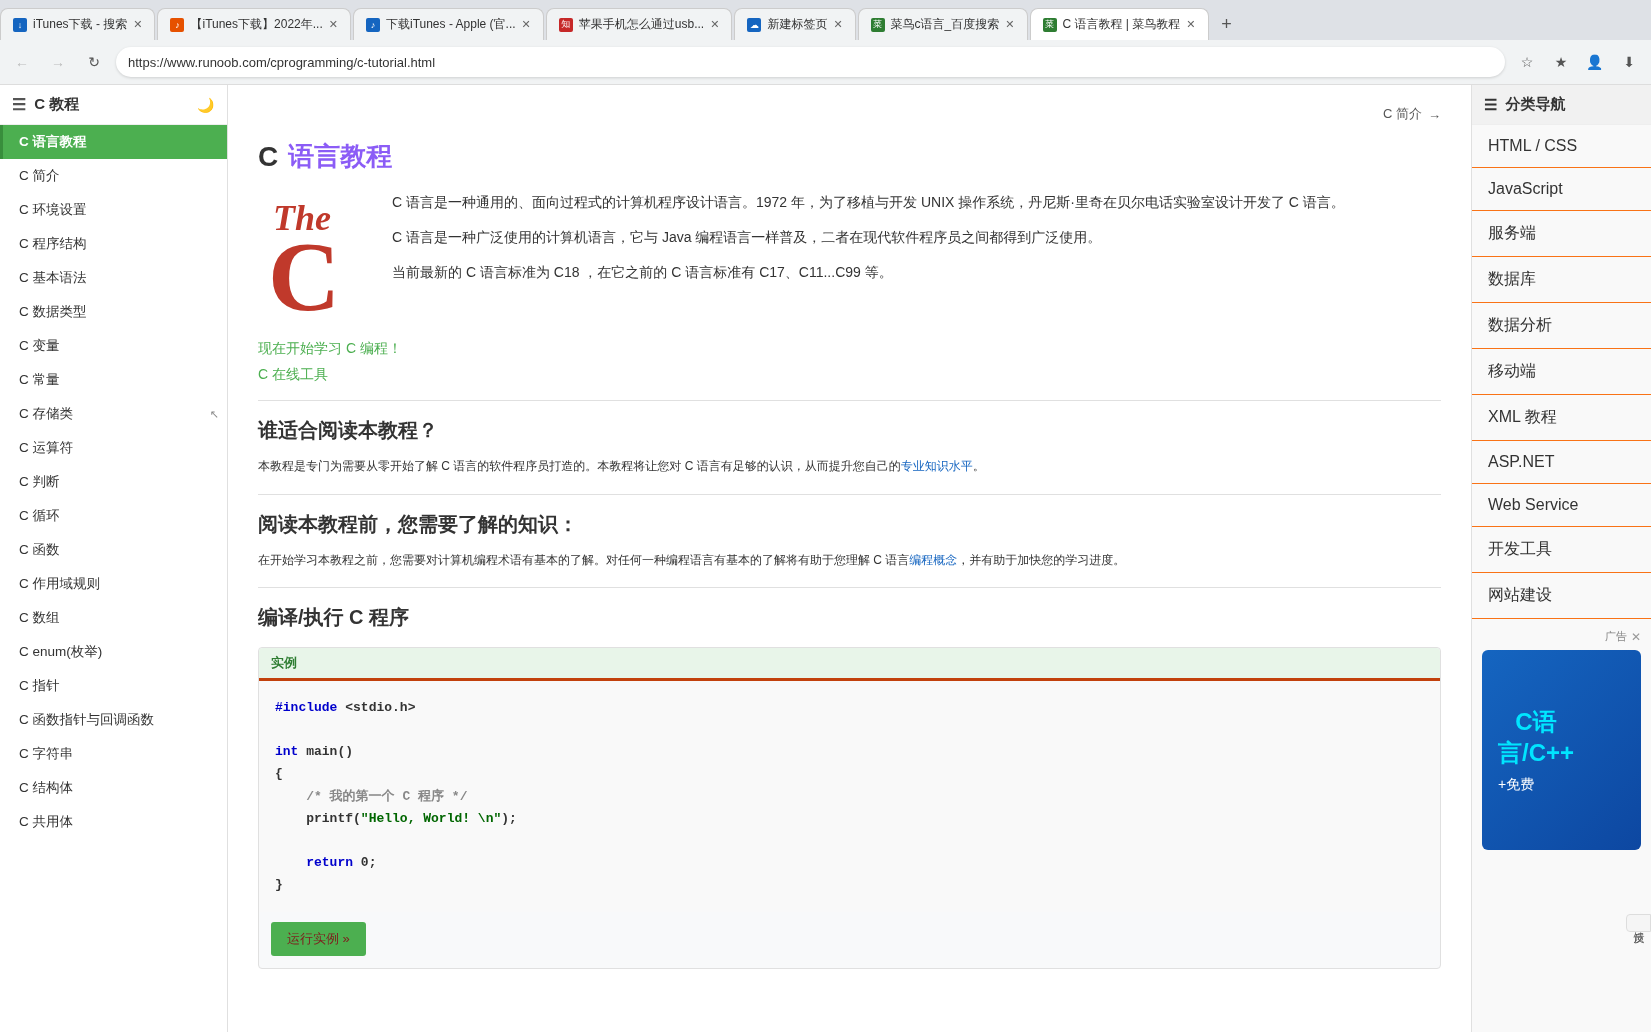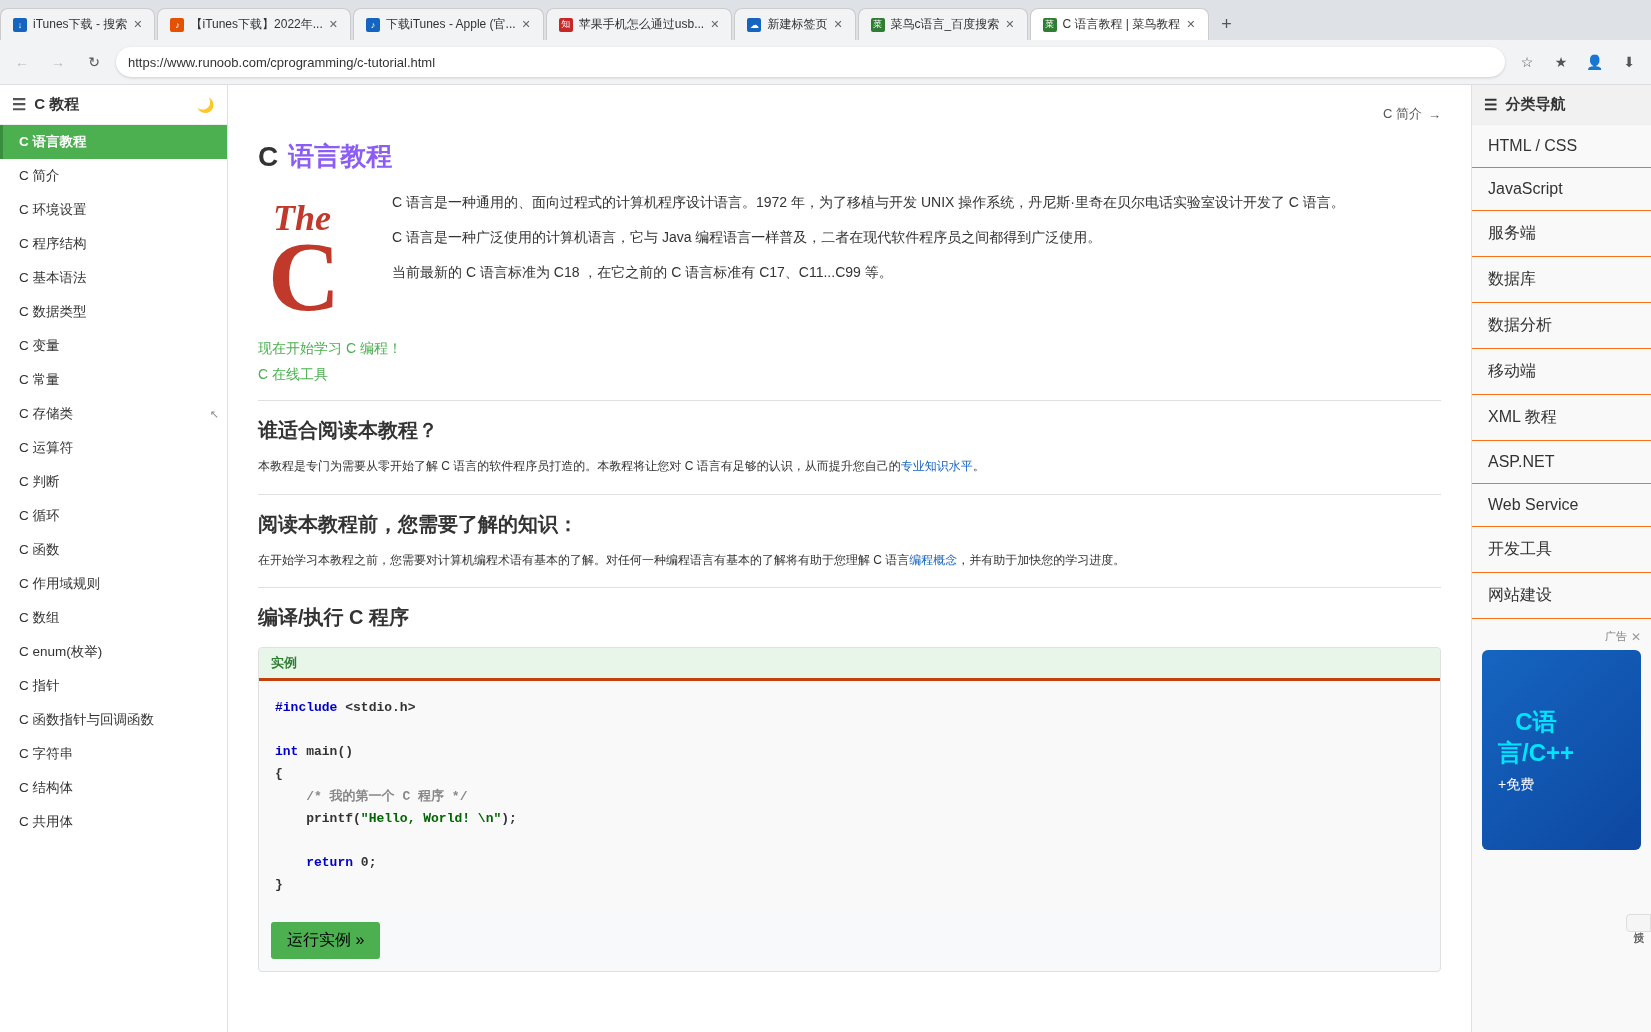--- a/index.html
+++ b/index.html
@@ -58,21 +58,21 @@
     .section-title { font-size: 20px; font-weight: bold; color: #333; margin-bottom: 12px; }
     .section-text { font-size: 12px; line-height: 1.8; color: #333; margin-bottom: 12px; }
     .highlight-link { color: #1565c0; text-decoration: none; }
 
     .code-example { background: #f8f9fa; border: 1px solid #e0e0e0; border-radius: 4px; margin-top: 16px; }
     .code-example-header { background: #e8f5e9; padding: 6px 12px; border-bottom: 3px solid #c2410c; font-size: 13px; color: #2e7d32; font-weight: bold; border-radius: 4px 4px 0 0; }
     .code-body { padding: 16px; font-family: "Courier New", monospace; font-size: 13px; color: #333; line-height: 1.7; background: #f9f9f9; font-weight: bold; }
     .code-keyword { color: #0000cc; }
     .code-string { color: #006600; }
     .code-comment { color: #888; }
-    .run-btn { background: #4caf50; color: #000000; border: none; padding: 8px 16px; cursor: pointer; font-size: 16px; margin: 10px 12px 12px; border-radius: 3px; display: inline-flex; align-items: center; gap: 6px; }
+    .run-btn { background: #4caf50; color: #7f1d1d; border: none; padding: 8px 16px; cursor: pointer; font-size: 13px; margin: 10px 12px 12px; border-radius: 3px; display: inline-flex; align-items: center; gap: 6px; }
 
     
     .right-sidebar { width: 180px; flex-shrink: 0; background: #f9f9f9; border-left: 1px solid #e0e0e0; overflow-y: auto; }
     .right-sidebar-header { display: flex; align-items: center; padding: 10px 12px; font-size: 15px; font-weight: bold; color: #333; border-bottom: 1px solid #eee; gap: 8px; background: #f1f1f1; }
     .right-sidebar-item { padding: 12px 16px; cursor: pointer; color: #333; font-size: 16px; border-bottom: 1px solid #f97316; }
 
     .ad-section { padding: 10px; }
     .ad-label { font-size: 11px; color: #888; display: flex; justify-content: flex-end; align-items: center; gap: 4px; margin-bottom: 6px; }
     .ad-close { cursor: pointer; color: #999; font-size: 12px; }
     .ad-content { background: linear-gradient(135deg, #1565c0, #0d47a1); border-radius: 6px; padding: 16px; color: #fff; text-align: center; min-height: 200px; display: flex; align-items: flex-start; justify-content: center; flex-direction: column; }

